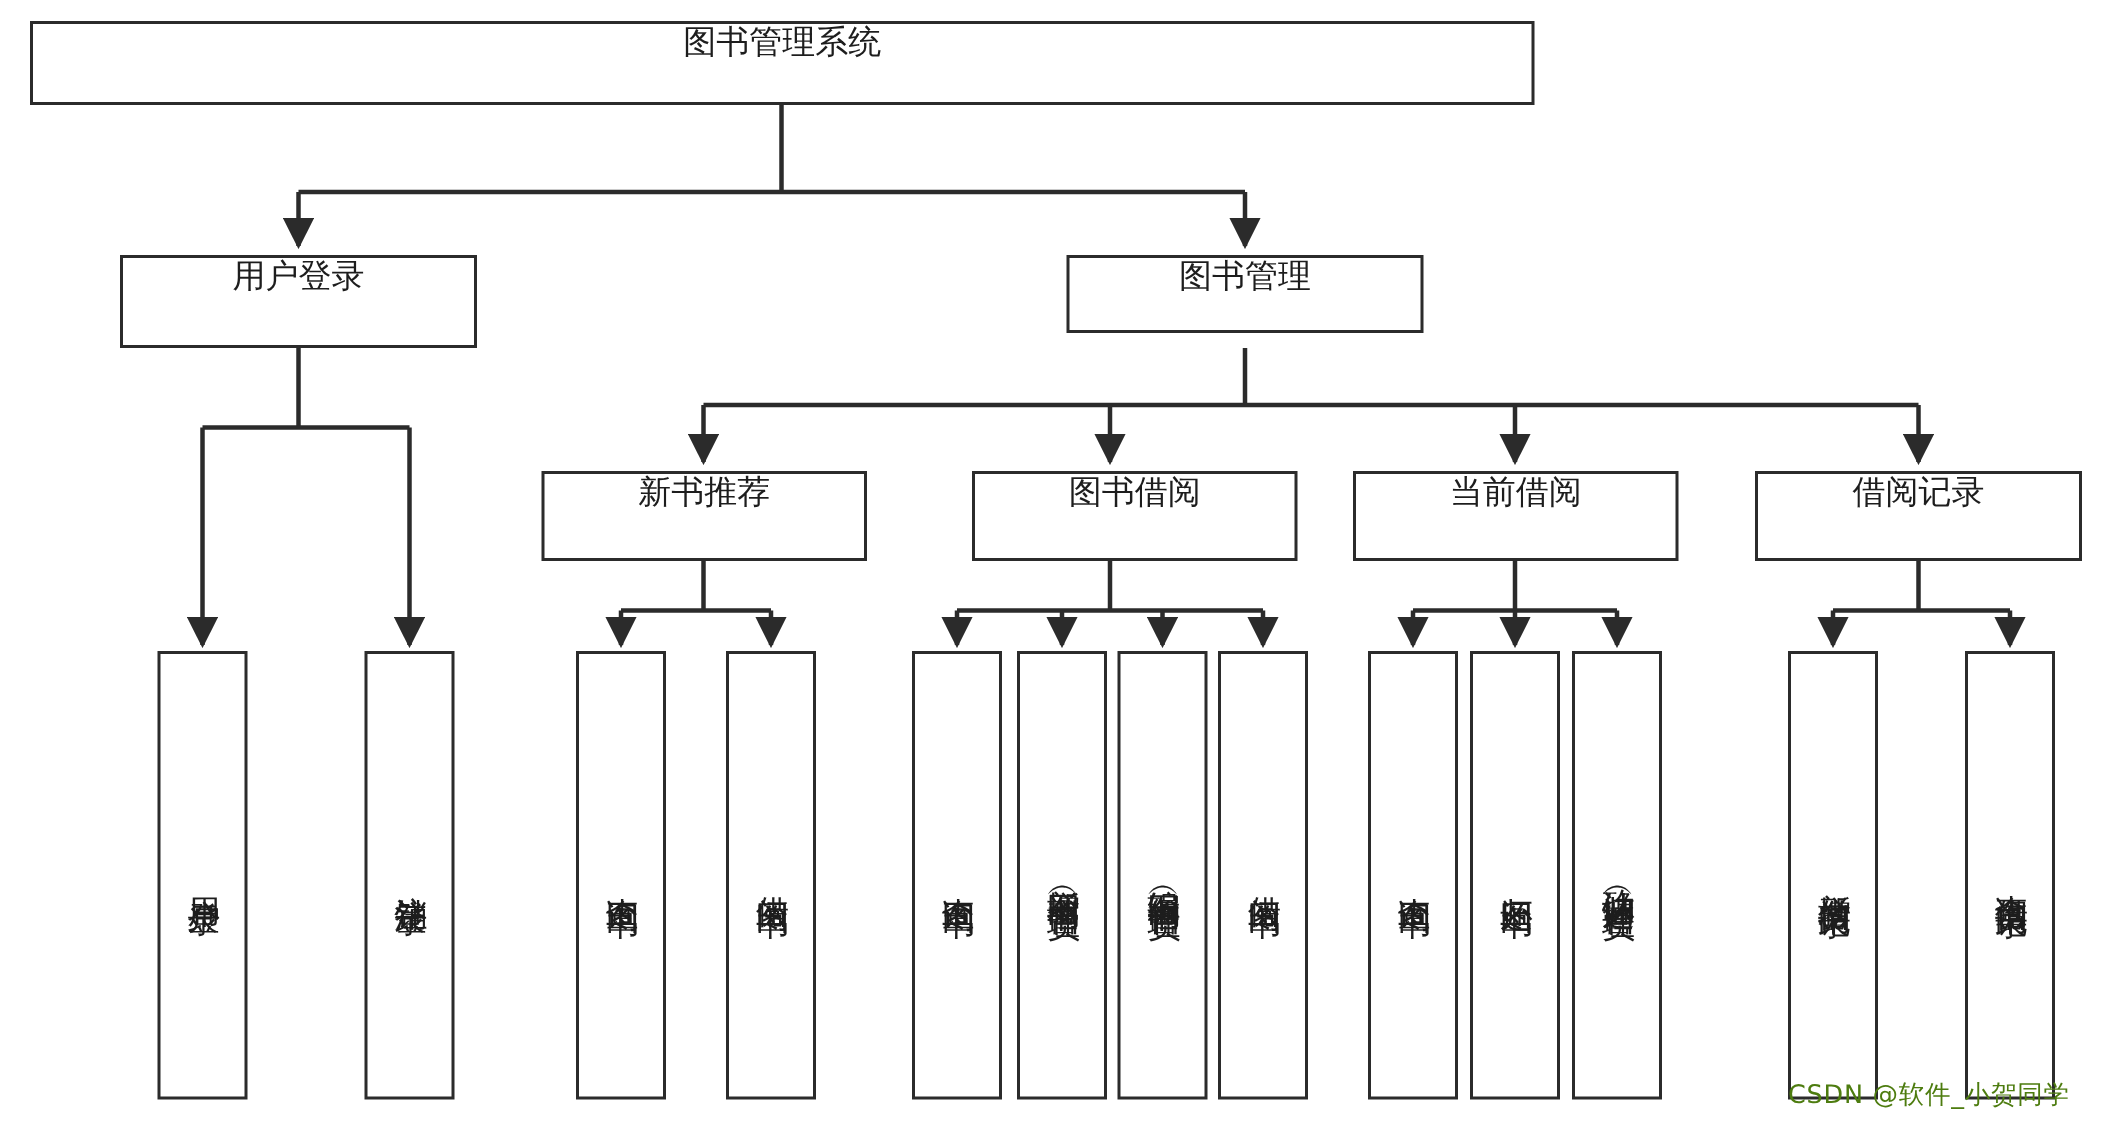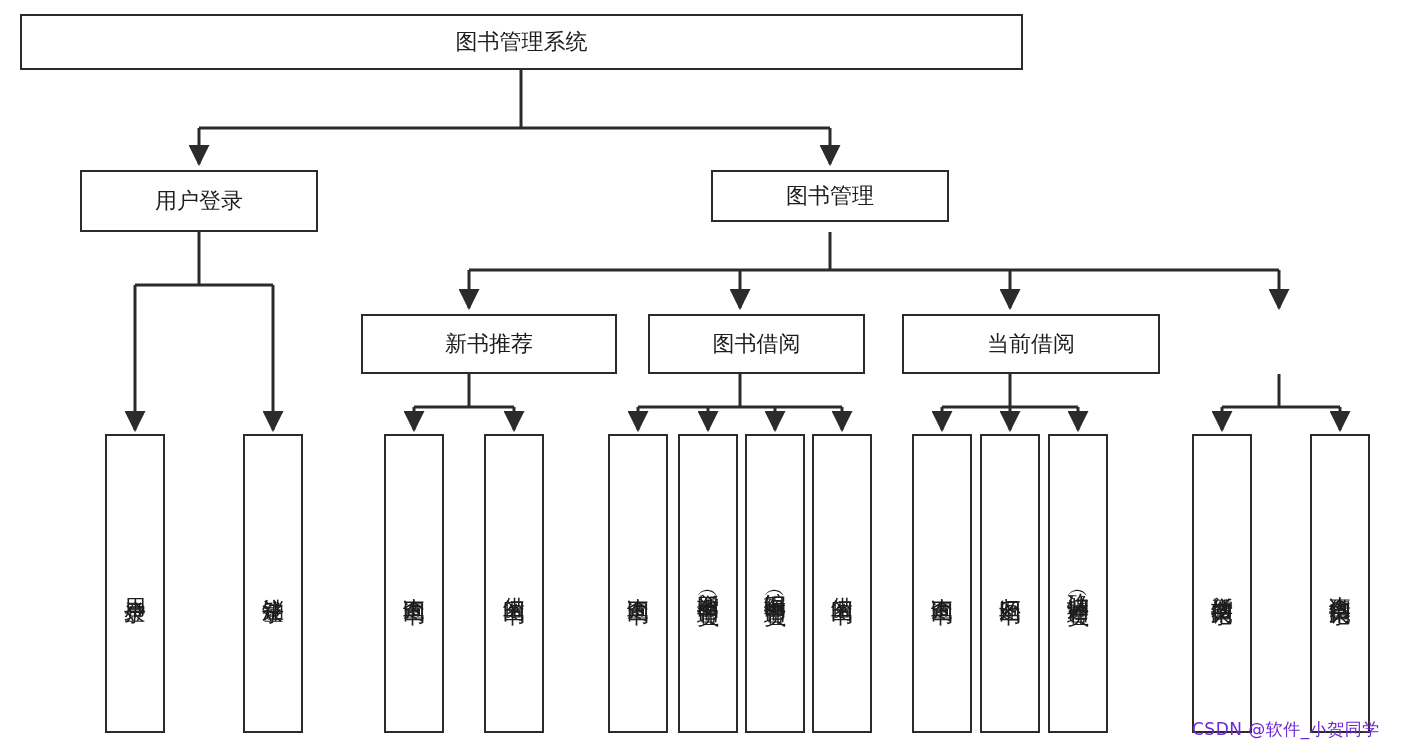--- a/index.html
+++ b/index.html
@@ -23,21 +23,20 @@
     top: 0;
     width: 1405px;
     height: 747px;
   }
   .node {
     position: absolute;
     box-sizing: border-box;
     background: #ffffff;
     border: 2px solid #2b2b2b;
     display: flex;
-    align-items: center;
     justify-content: center;
     z-index: 3;
   }
   .node-label {
     color: #1d1d1d;
     text-align: center;
     line-height: 1.18;
     white-space: pre;
   }
   .node.horiz .node-label {
@@ -51,21 +50,21 @@
   .node.vert .node-label {
     writing-mode: vertical-rl;
     text-orientation: upright;
     font-size: 22px;
     letter-spacing: 2px;
     line-height: 1;
     max-height: 100%;
   }
   .watermark {
     position: absolute;
-    color: #6d28d9;
+    color: #4d7c0f;
     font-size: 17px;
     z-index: 6;
     white-space: pre;
     letter-spacing: 0.5px;
   }
 </style>
 </head>
 <body>
 
 <div id="canvas">
@@ -124,28 +123,31 @@
     <span class="node-label">图书管理系统</span>
   </div>
 
   <div class="node horiz" style="left:80px; top:170px; width:238px; height:62px;">
     <span class="node-label">用户登录</span>
   </div>
   <div class="node horiz" style="left:711px; top:170px; width:238px; height:52px;">
     <span class="node-label">图书管理</span>
   </div>
 
-  <div class="node horiz" style="left:361px; top:314px; width:256px; height:60px;">
+  <div class="node horiz" style="left:361px; top:314px; width:217px; height:60px;">
     <span class="node-label">新书推荐</span>
   </div>
   <div class="node horiz" style="left:648px; top:314px; width:217px; height:60px;">
     <span class="node-label">图书借阅</span>
   </div>
-  <div class="node horiz" style="left:902px; top:314px; width:258px; height:60px;">
+  <div class="node horiz" style="left:902px; top:314px; width:217px; height:60px;">
     <span class="node-label">当前借阅</span>
+  </div>
+  <div class="node horiz" style="left:1170px; top:314px; width:218px; height:60px;">
+    <span class="node-label">借阅记录</span>
   </div>
 
   <div class="node vert" style="left:105px; top:434px; width:60px; height:299px;">
     <span class="node-label">用户登录</span>
   </div>
   <div class="node vert" style="left:243px; top:434px; width:60px; height:299px;">
     <span class="node-label">注销登录</span>
   </div>
 
   <div class="node vert" style="left:384px; top:434px; width:60px; height:299px;">

